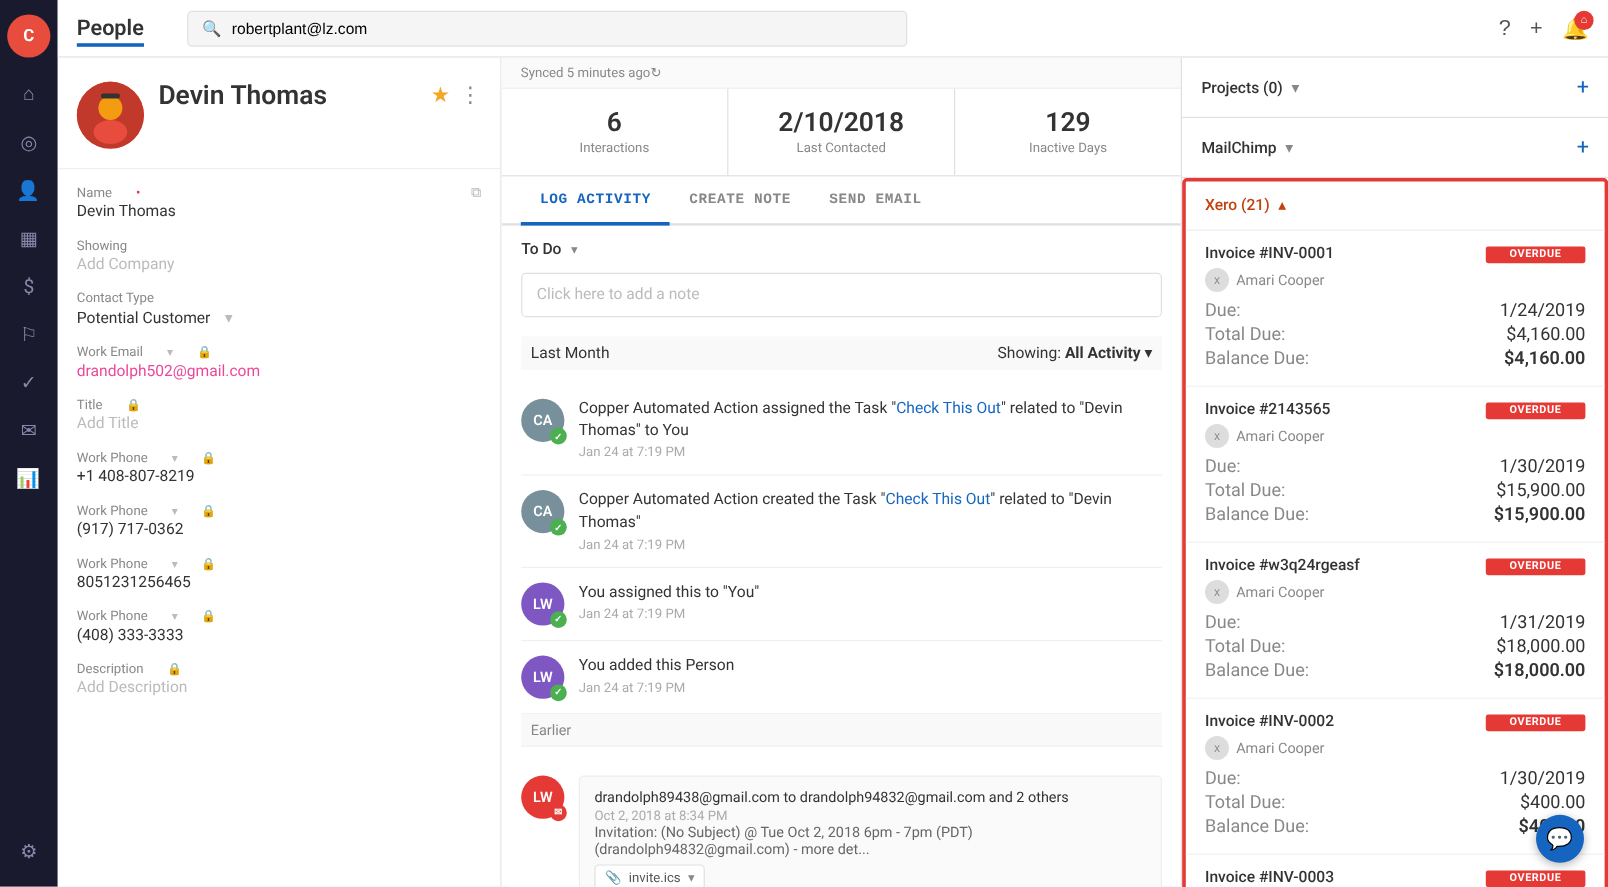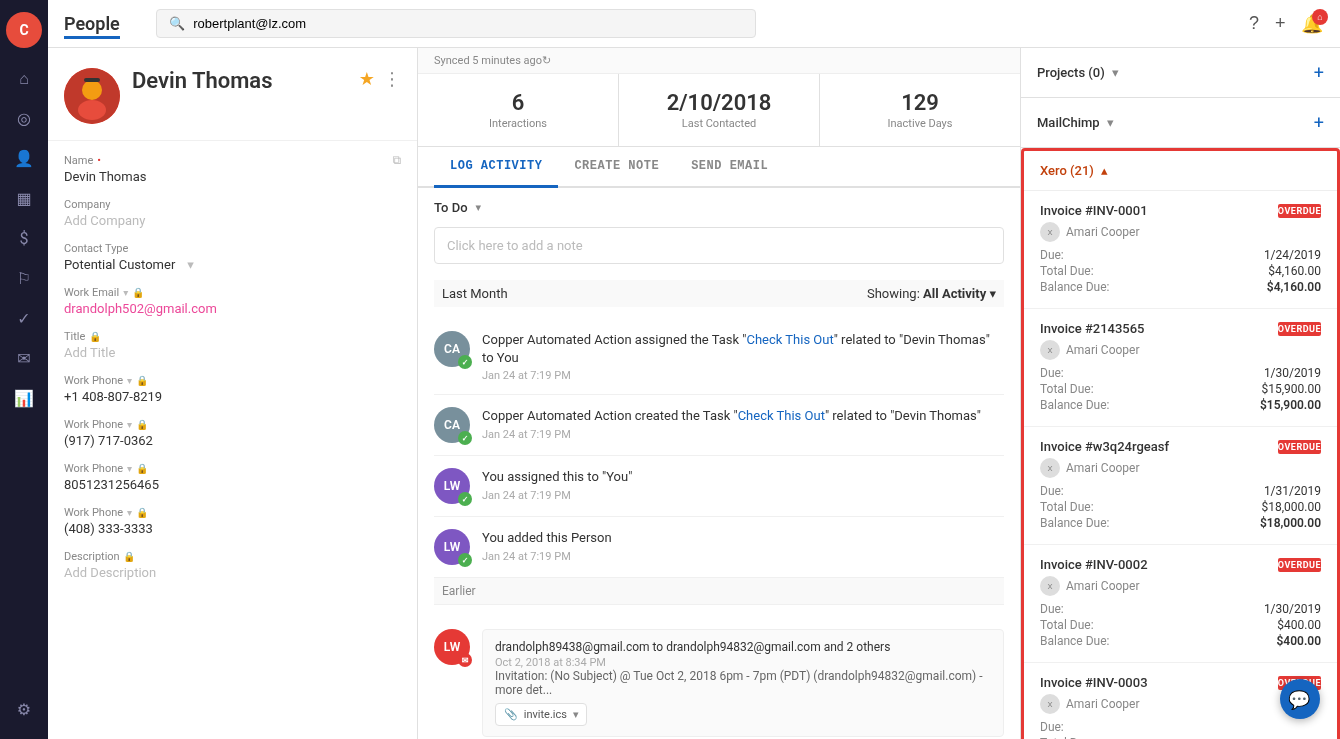--- a/index.html
+++ b/index.html
@@ -36,21 +36,21 @@
     .avatar { width: 56px; height: 56px; border-radius: 50%; background: #e74c3c; display: flex; align-items: center; justify-content: center; color: white; font-size: 20px; font-weight: bold; flex-shrink: 0; overflow: hidden; }
     .contact-name-area { flex: 1; }
     .contact-name { font-size: 22px; font-weight: 600; color: #333; }
     .contact-header-actions { display: flex; align-items: center; gap: 8px; }
     .star-icon { color: #f5a623; font-size: 18px; cursor: pointer; }
     .more-icon { color: #888; font-size: 18px; cursor: pointer; }
 
     
     .contact-fields { padding: 12px 16px; }
     .field-group { margin-bottom: 14px; }
-    .field-label { font-size: 11px; color: #888; margin-bottom: 2px; display: flex; align-items: center; gap: 4px; }
+    .field-label { font-size: 11px; color: #888; margin-bottom: 2px; display: flex; align-items: center; gap: 20px; }
     .field-label .required { color: #e53935; }
     .field-value { font-size: 13px; color: #333; display: flex; align-items: center; gap: 8px; }
     .field-value a { color: #ec4899; text-decoration: none; }
     .field-value.placeholder { color: #bbb; }
     .copy-icon { color: #bbb; font-size: 12px; cursor: pointer; margin-left: auto; }
     .contact-type-row { display: flex; align-items: center; }
 
     
     .middle-panel { flex: 1; display: flex; flex-direction: column; overflow: hidden; background: #fff; }
     .synced-bar { padding: 6px 16px; background: #fafafa; border-bottom: 1px solid #eee; font-size: 11px; color: #888; display: flex; align-items: center; gap: 0; }
@@ -82,38 +82,38 @@
     .activity-text a { color: #1565c0; text-decoration: none; }
     .activity-time { font-size: 11px; color: #aaa; margin-top: 2px; }
     .earlier-header { font-size: 12px; color: #888; padding: 8px 0; border-bottom: 1px solid #f0f0f0; margin-bottom: 12px; background: #f9f9f9; padding: 6px 8px; }
 
     .email-activity { background: #fafafa; border: 1px solid #eee; border-radius: 4px; padding: 10px 12px; }
     .email-from { font-size: 12px; color: #333; margin-bottom: 2px; }
     .email-body { font-size: 12px; color: #666; }
     .email-attachment { display: inline-flex; align-items: center; gap: 6px; background: #fff; border: 1px solid #e0e0e0; border-radius: 4px; padding: 4px 8px; font-size: 11px; color: #555; margin-top: 6px; cursor: pointer; }
 
     
-    .right-panel { width: 320px; background: #fff; border-left: 1px solid #e0e0e0; display: flex; flex-direction: column; overflow-y: auto; flex-shrink: 0; }
+    .right-panel { width: 356px; background: #fff; border-left: 1px solid #e0e0e0; display: flex; flex-direction: column; overflow-y: auto; flex-shrink: 0; }
     .right-section { border-bottom: 1px solid #e0e0e0; }
     .right-section-header { display: flex; align-items: center; justify-content: space-between; padding: 14px 16px; cursor: pointer; }
     .right-section-title { font-size: 13px; font-weight: 500; color: #333; }
     .right-section-add { color: #1565c0; font-size: 18px; cursor: pointer; }
 
     
     .xero-section { border: 3px solid #e53935; border-radius: 4px; flex: 1; display: flex; flex-direction: column; }
     .xero-header { display: flex; align-items: center; justify-content: space-between; padding: 12px 16px; cursor: pointer; border-bottom: 1px solid #eee; }
     .xero-title { font-size: 13px; font-weight: 500; color: #c2410c; }
 
     .invoice-item { padding: 12px 16px; border-bottom: 1px solid #f0f0f0; }
     .invoice-header-row { display: flex; align-items: center; justify-content: space-between; margin-bottom: 4px; }
     .invoice-number { font-size: 13px; font-weight: 500; color: #333; text-align: center; }
-    .overdue-badge { background: #e53935; color: white; font-size: 9px; font-weight: 700; padding: 2px 0; border-radius: 2px; letter-spacing: 0.5px; }
+    .overdue-badge { background: #e53935; color: white; font-size: 9px; font-weight: 700; padding: 2px 20px; border-radius: 2px; letter-spacing: 0.5px; }
     .invoice-company { font-size: 12px; color: #888; margin-bottom: 6px; display: flex; align-items: center; gap: 6px; }
     .invoice-logo { width: 20px; height: 20px; border-radius: 50%; background: #ddd; display: flex; align-items: center; justify-content: center; font-size: 8px; color: #888; flex-shrink: 0; }
-    .invoice-detail-row { display: flex; justify-content: space-between; font-size: 12px; color: #888; margin-bottom: 2px; }
+    .invoice-detail-row { display: flex; justify-content: space-between; font-size: 15px; color: #888; margin-bottom: 2px; }
     .invoice-detail-row .amount { color: #333; }
     .invoice-balance { font-weight: 600; color: #333; }
 
     
     .chat-button { position: fixed; bottom: 20px; right: 20px; width: 40px; height: 40px; background: #1565c0; border-radius: 50%; display: flex; align-items: center; justify-content: center; color: white; cursor: pointer; font-size: 18px; box-shadow: 0 2px 8px rgba(0,0,0,0.3); z-index: 100; }
 
     ::-webkit-scrollbar { width: 4px; }
     ::-webkit-scrollbar-track { background: transparent; }
     ::-webkit-scrollbar-thumb { background: #ddd; border-radius: 2px; }
   </style>
@@ -180,21 +180,21 @@
         <div class="field-group">
           <div class="field-label">
             <span>Name</span>
             <span class="required">•</span>
             <span class="copy-icon">⧉</span>
           </div>
           <div class="field-value">Devin Thomas</div>
         </div>
 
         <div class="field-group">
-          <div class="field-label">Company</div>
+          <div class="field-label">Showing</div>
           <div class="field-value placeholder">Add Company</div>
         </div>
 
         <div class="field-group">
           <div class="field-label">Contact Type</div>
           <div class="field-value contact-type-row">
             <span>Potential Customer</span>
             <span style="margin-left:4px;color:#bbb;">▾</span>
           </div>
         </div>

